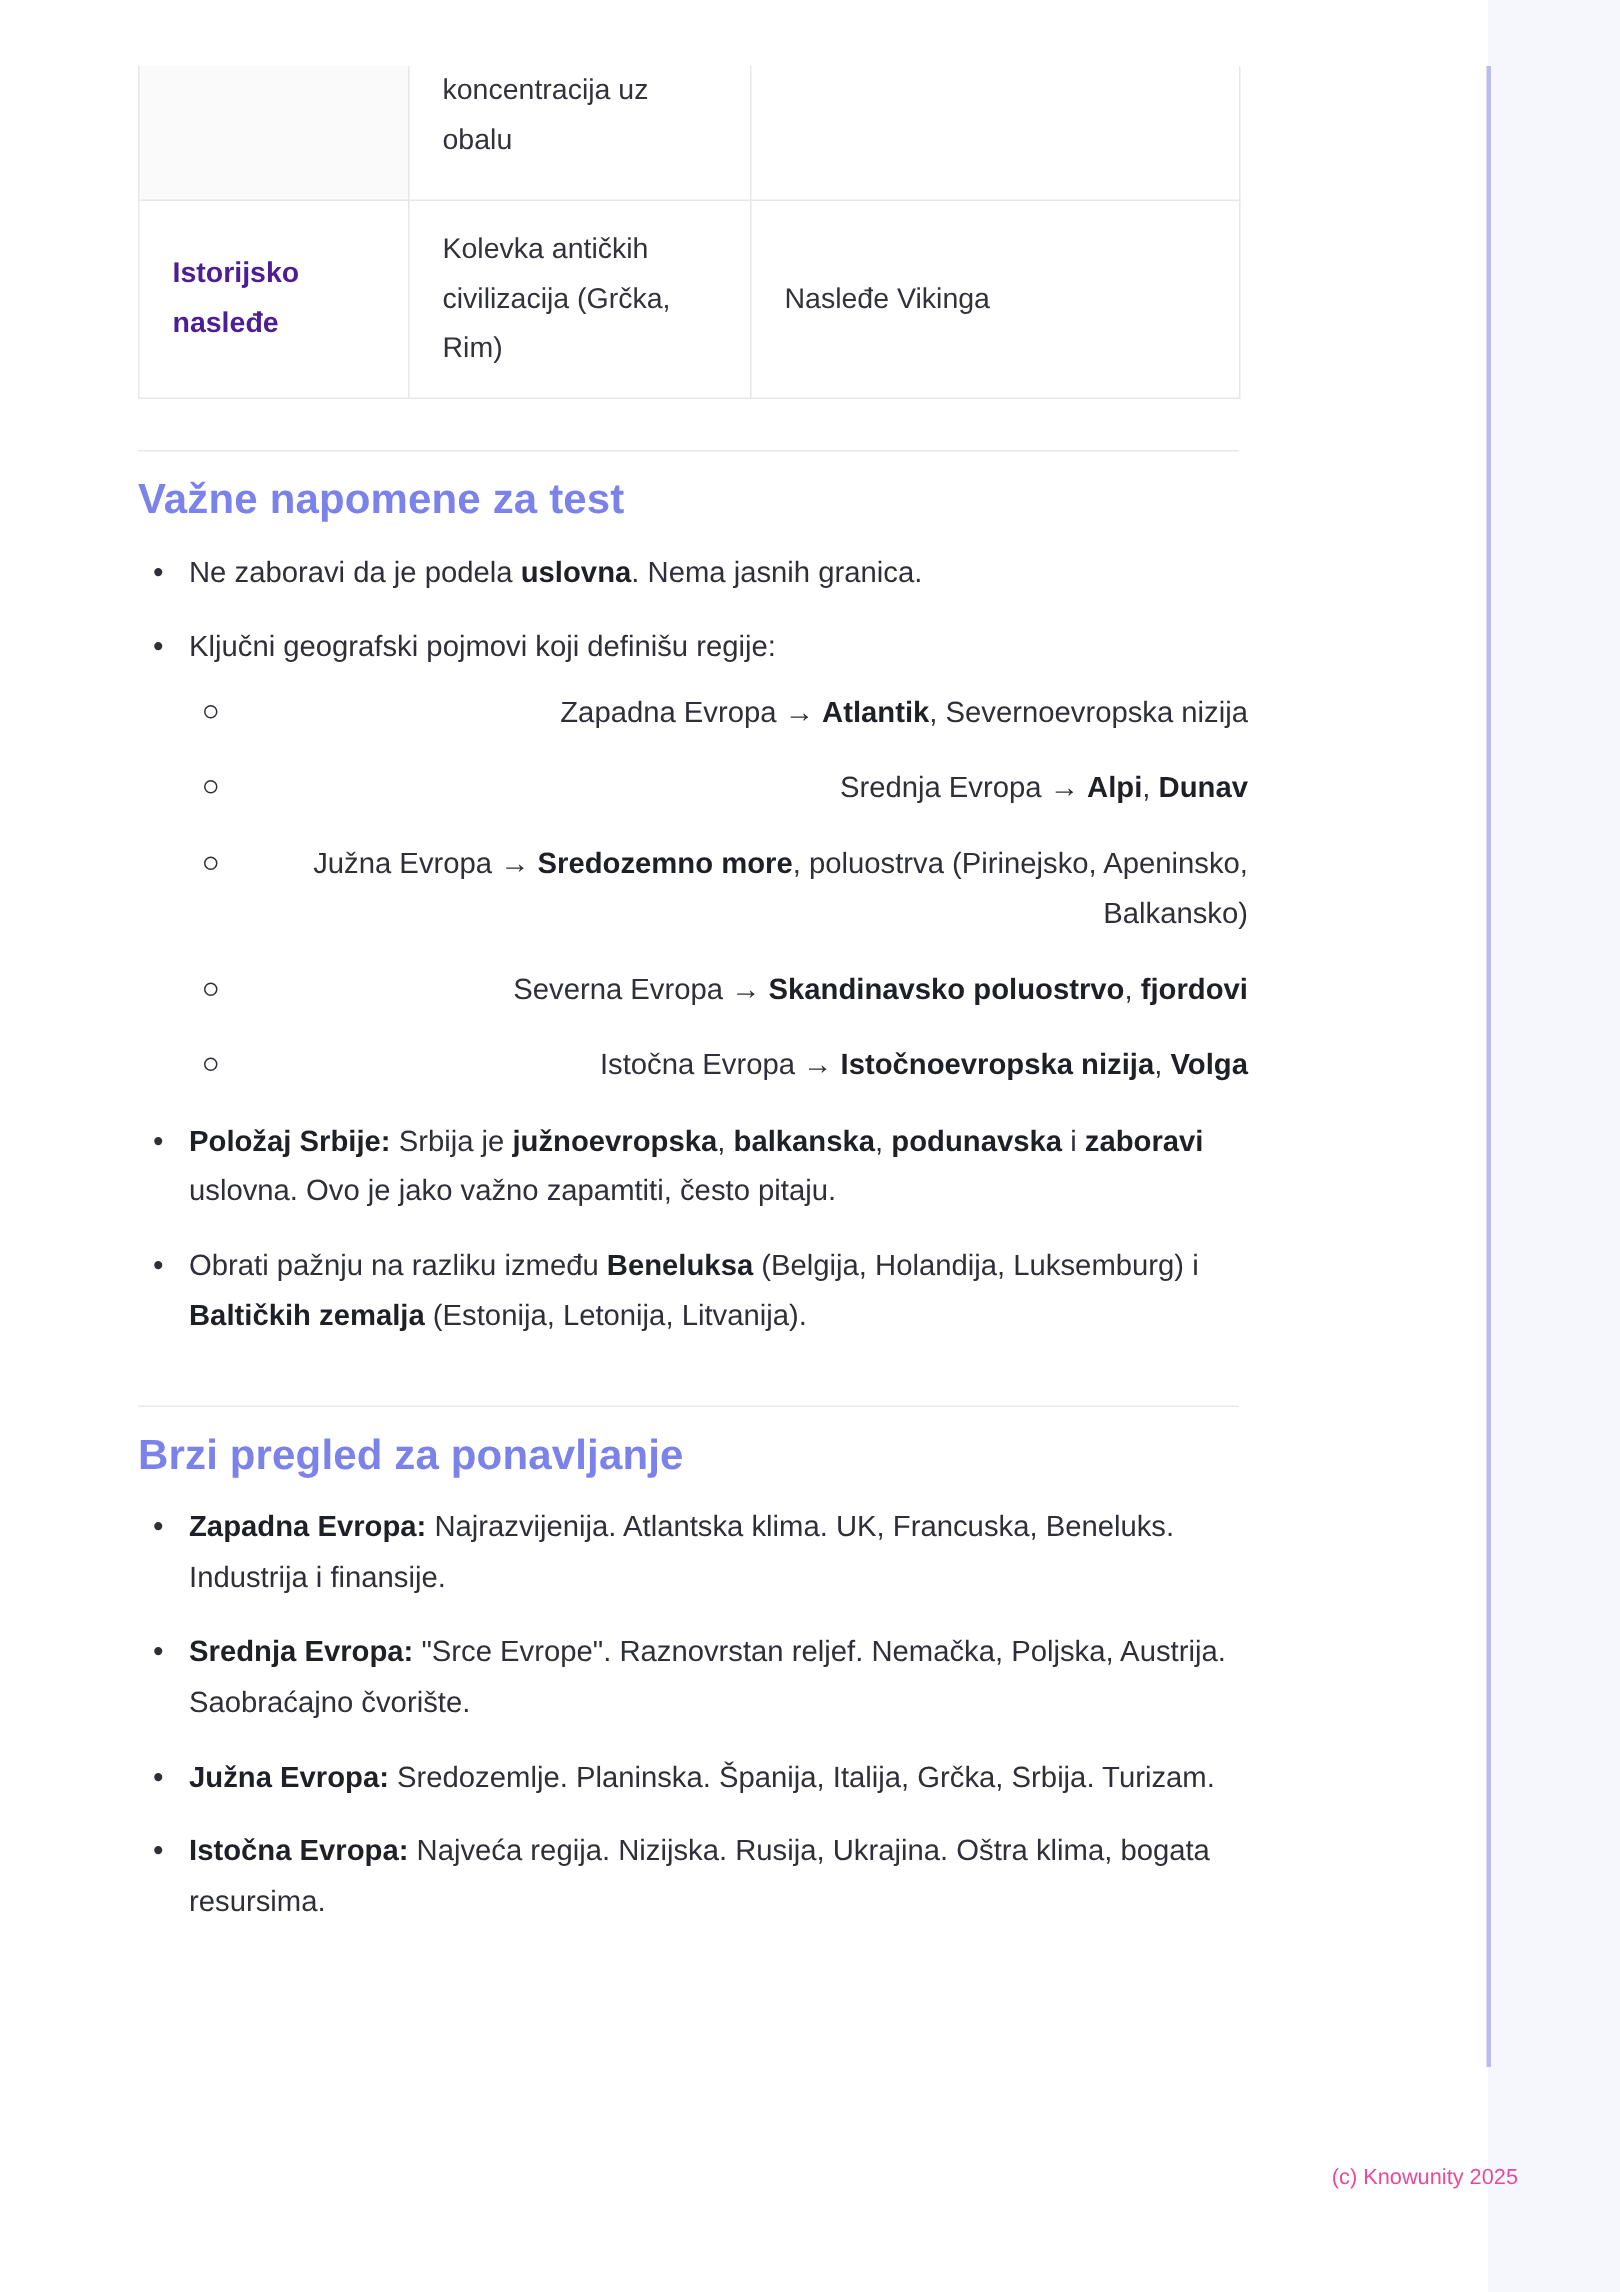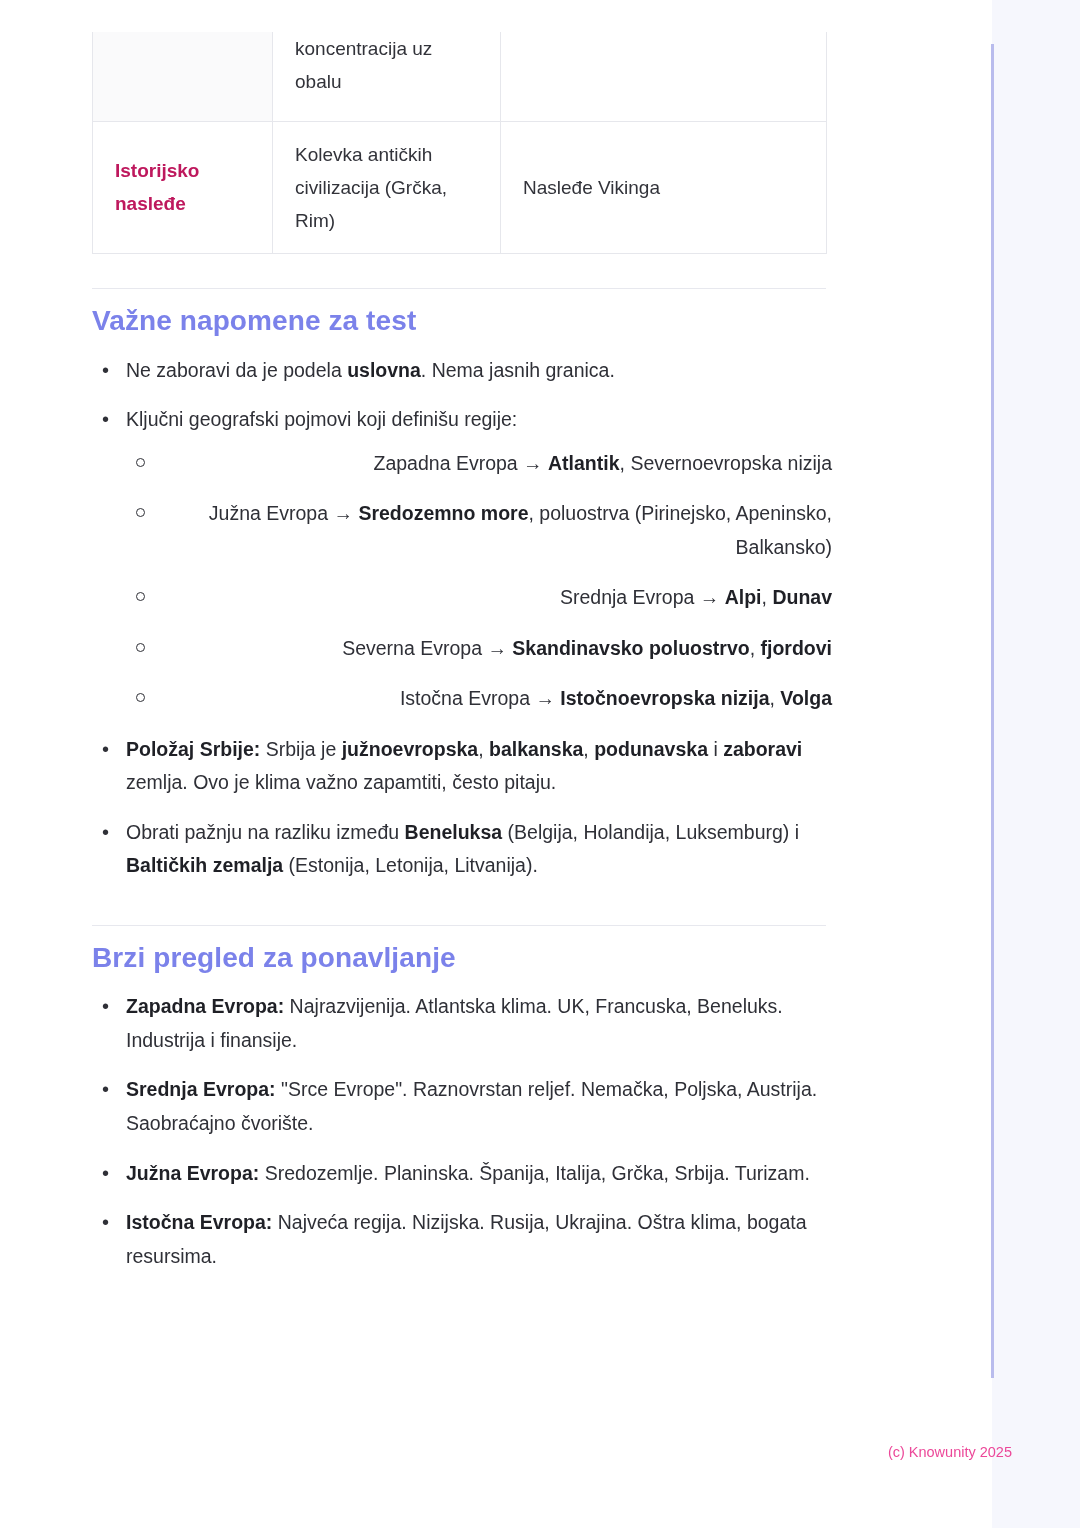--- a/index.html
+++ b/index.html
@@ -39,41 +39,41 @@
     position: absolute;
     left: 92px;
     top: 0;
     width: 740px;
   }
 
   
   table.cmp {
     border-collapse: collapse;
     width: 734px;
-    margin-top: 32px;
+    margin-top: 44px;
     table-layout: fixed;
   }
   table.cmp td {
     border: 1px solid #e6e7ec;
     vertical-align: middle;
     padding: 16px 22px;
     font-size: 19px;
     line-height: 1.75;
     color: #32333a;
   }
   table.cmp tr.cut-row td {
     border-top: none;
     padding-top: 0;
     padding-bottom: 22px;
     vertical-align: top;
   }
   table.cmp td.col1 { width: 180px; }
   table.cmp td.col2 { width: 228px; }
   table.cmp td.col3 { width: 326px; }
-  table.cmp td.rowhead { font-weight: bold; color: #be185d; }
+  table.cmp td.rowhead { font-weight: bold; color: #4c1d95; }
   table.cmp tr.cut-row td.col1 { background: #fafafb; }
 
   .divider {
     width: 734px;
     height: 1px;
     background: #e7e8ee;
     margin: 34px 0 0 0;
   }
 
   h2.section {
@@ -165,26 +165,26 @@
       </tbody>
     </table>
 
     <div class="divider"></div>
 
     <h2 class="section">Važne napomene za test</h2>
     <ul class="bullets" id="list-0">
         <li><span><span>Ne zaboravi da je podela </span><b>uslovna</b><span>. Nema jasnih granica.</span></span></li>
         <li><span><span>Ključni geografski pojmovi koji definišu regije:</span></span><ul class="sub">
             <li><span>Zapadna Evropa → </span><b>Atlantik</b><span>, Severnoevropska nizija</span></li>
+            <li><span>Srednja Evropa → </span><b>Alpi</b><span>, </span><b>Dunav</b></li>
             <li><span>Južna Evropa → </span><b>Sredozemno more</b><span>, poluostrva (Pirinejsko, Apeninsko, Balkansko)</span></li>
-            <li><span>Srednja Evropa → </span><b>Alpi</b><span>, </span><b>Dunav</b></li>
             <li><span>Severna Evropa → </span><b>Skandinavsko poluostrvo</b><span>, </span><b>fjordovi</b></li>
             <li><span>Istočna Evropa → </span><b>Istočnoevropska nizija</b><span>, </span><b>Volga</b></li>
           </ul></li>
-        <li><span><b>Položaj Srbije:</b><span> Srbija je </span><b>južnoevropska</b><span>, </span><b>balkanska</b><span>, </span><b>podunavska</b><span> i </span><b>zaboravi</b><span> zemlja. Ovo je klima važno zapamtiti, često pitaju.</span></span></li>
+        <li><span><b>Položaj Srbije:</b><span> Srbija je </span><b>južnoevropska</b><span>, </span><b>balkanska</b><span>, </span><b>podunavska</b><span> i </span><b>zaboravi</b><span> uslovna. Ovo je jako važno zapamtiti, često pitaju.</span></span></li>
         <li><span><span>Obrati pažnju na razliku između </span><b>Beneluksa</b><span> (Belgija, Holandija, Luksemburg) i </span><b>Baltičkih zemalja</b><span> (Estonija, Letonija, Litvanija).</span></span></li>
       </ul>
 
     <div class="divider" style="margin-top:42px;"></div>
 
     <h2 class="section">Brzi pregled za ponavljanje</h2>
     <ul class="bullets" id="list-1">
         <li><span><b>Zapadna Evropa:</b><span> Najrazvijenija. Atlantska klima. UK, Francuska, Beneluks. Industrija i finansije.</span></span></li>
         <li><span><b>Srednja Evropa:</b><span> "Srce Evrope". Raznovrstan reljef. Nemačka, Poljska, Austrija. Saobraćajno čvorište.</span></span></li>
         <li><span><b>Južna Evropa:</b><span> Sredozemlje. Planinska. Španija, Italija, Grčka, Srbija. Turizam.</span></span></li>

